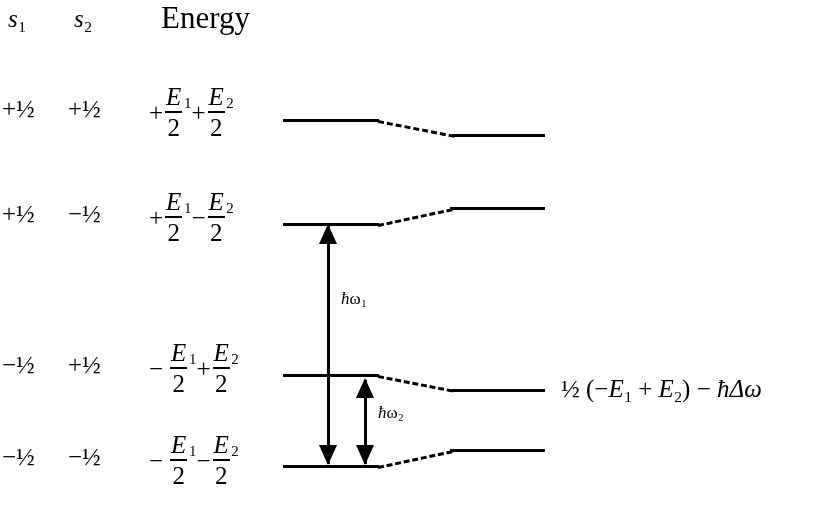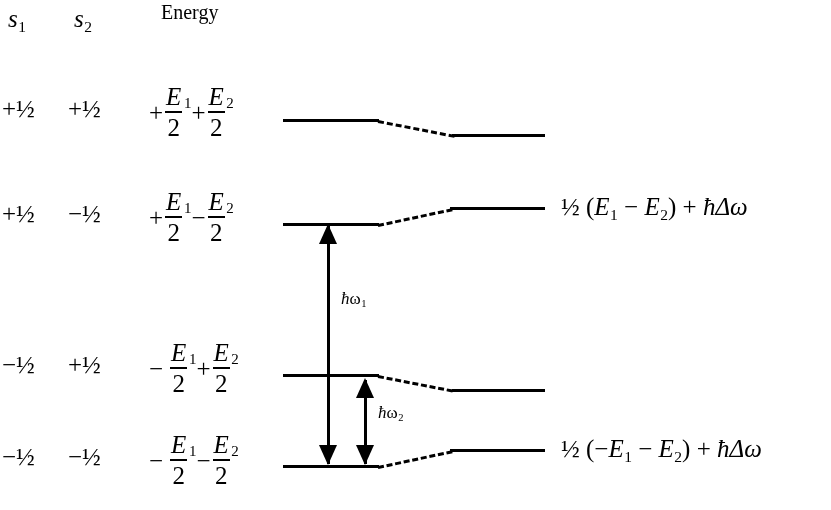--- a/index.html
+++ b/index.html
@@ -18,21 +18,21 @@
   }
   .abs { position: absolute; }
 
   
   .hdr-s {
     font-style: italic;
     font-size: 25px;
     line-height: 1;
   }
   .hdr-energy {
-    font-size: 20px;
+    font-size: 31px;
     line-height: 1;
   }
   .sub {
     font-size: 0.62em;
     vertical-align: -0.30em;
     font-style: normal;
     padding-left: 0.5px;
   }
 
   
@@ -175,23 +175,20 @@
     <span class="frac">
       <span class="num"><span>E</span><span class="sub">2</span></span>
       <span class="den">2</span>
     </span>
   </div>
 
   <div class="abs level-line" style="left:283px; top:223px; width:96px;"></div>
   <div class="abs dash-seg" style="left:378px; top:224px; width:76px; transform: rotate(-12deg);"></div>
   <div class="abs level-line" style="left:450px; top:207px; width:95px;"></div>
 
-  <div class="abs rlabel" style="left:561px; top:194px;">
-    <span class="half">½</span><span>&nbsp;</span><span>(</span><span class="ital">E</span><span class="sub">1</span><span>&nbsp;</span><span>−</span><span>&nbsp;</span><span class="ital">E</span><span class="sub">2</span><span>)</span><span>&nbsp;</span><span>+</span><span>&nbsp;</span><span class="hbar">ħΔω</span>
-  </div>
 
   <div class="abs spin" style="left:2px; top:352px;">−½</div>
   <div class="abs spin" style="left:68px; top:352px;">+½</div>
 
   <div class="abs expr" style="left:148px; top:340px;">
     <span class="op">−</span>
     <span class="frac" style="margin-left:6px;">
       <span class="num"><span>E</span><span class="sub">1</span></span>
       <span class="den">2</span>
     </span>
@@ -199,20 +196,23 @@
     <span class="frac">
       <span class="num"><span>E</span><span class="sub">2</span></span>
       <span class="den">2</span>
     </span>
   </div>
 
   <div class="abs level-line" style="left:283px; top:374px; width:96px;"></div>
   <div class="abs dash-seg" style="left:378px; top:375px; width:76px; transform: rotate(11deg);"></div>
   <div class="abs level-line" style="left:452px; top:389px; width:93px;"></div>
 
+  <div class="abs rlabel" style="left:561px; top:376px;">
+    <span class="half">½</span><span>&nbsp;</span><span>(−</span><span class="ital">E</span><span class="sub">1</span><span>&nbsp;</span><span>+</span><span>&nbsp;</span><span class="ital">E</span><span class="sub">2</span><span>)</span><span>&nbsp;</span><span>−</span><span>&nbsp;</span><span class="hbar">ħΔω</span>
+  </div>
 
   <div class="abs spin" style="left:2px; top:444px;">−½</div>
   <div class="abs spin" style="left:68px; top:444px;">−½</div>
 
   <div class="abs expr" style="left:148px; top:432px;">
     <span class="op">−</span>
     <span class="frac" style="margin-left:6px;">
       <span class="num"><span>E</span><span class="sub">1</span></span>
       <span class="den">2</span>
     </span>
@@ -220,23 +220,20 @@
     <span class="frac">
       <span class="num"><span>E</span><span class="sub">2</span></span>
       <span class="den">2</span>
     </span>
   </div>
 
   <div class="abs level-line" style="left:283px; top:465px; width:96px;"></div>
   <div class="abs dash-seg" style="left:378px; top:466px; width:76px; transform: rotate(-12deg);"></div>
   <div class="abs level-line" style="left:450px; top:449px; width:95px;"></div>
 
-  <div class="abs rlabel" style="left:561px; top:436px;">
-    <span class="half">½</span><span>&nbsp;</span><span>(−</span><span class="ital">E</span><span class="sub">1</span><span>&nbsp;</span><span>−</span><span>&nbsp;</span><span class="ital">E</span><span class="sub">2</span><span>)</span><span>&nbsp;</span><span>+</span><span>&nbsp;</span><span class="hbar">ħΔω</span>
-  </div>
 
   <div class="abs">
     <div class="abs arrow-head up" style="left:319px; top:224px;"></div>
     <div class="abs arrow-shaft" style="left:326.5px; top:226px; height:238px;"></div>
     <div class="abs arrow-head down" style="left:319px; top:445px;"></div>
   </div>
   <div class="abs arrow-label" style="left:341px; top:290px;">
     <span class="hbar">ħ</span><span class="omega">ω</span><span class="sub">1</span>
   </div>
 

